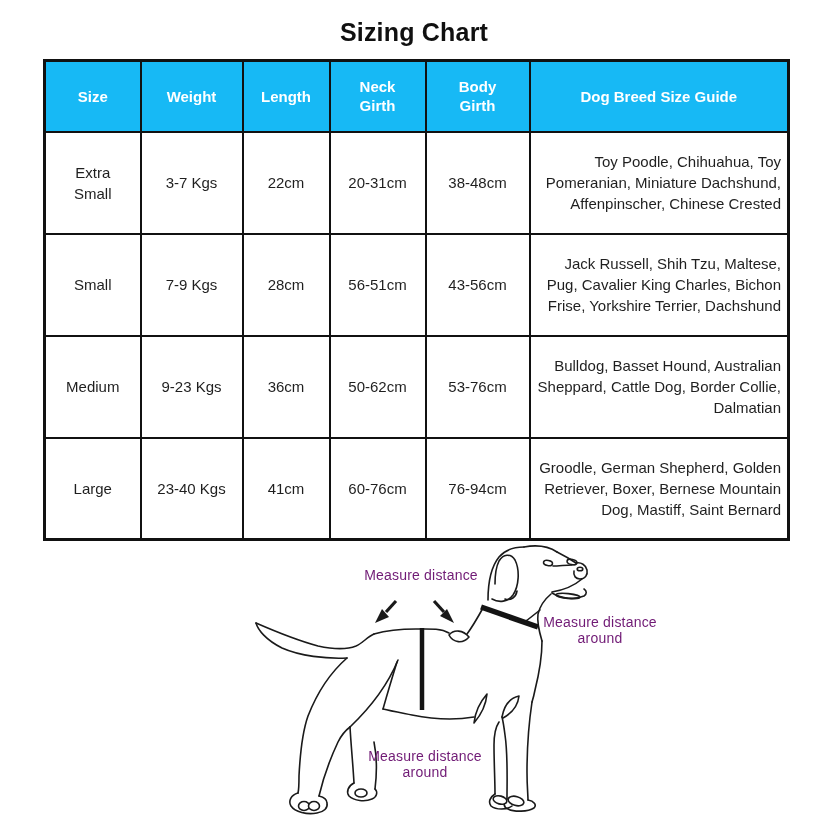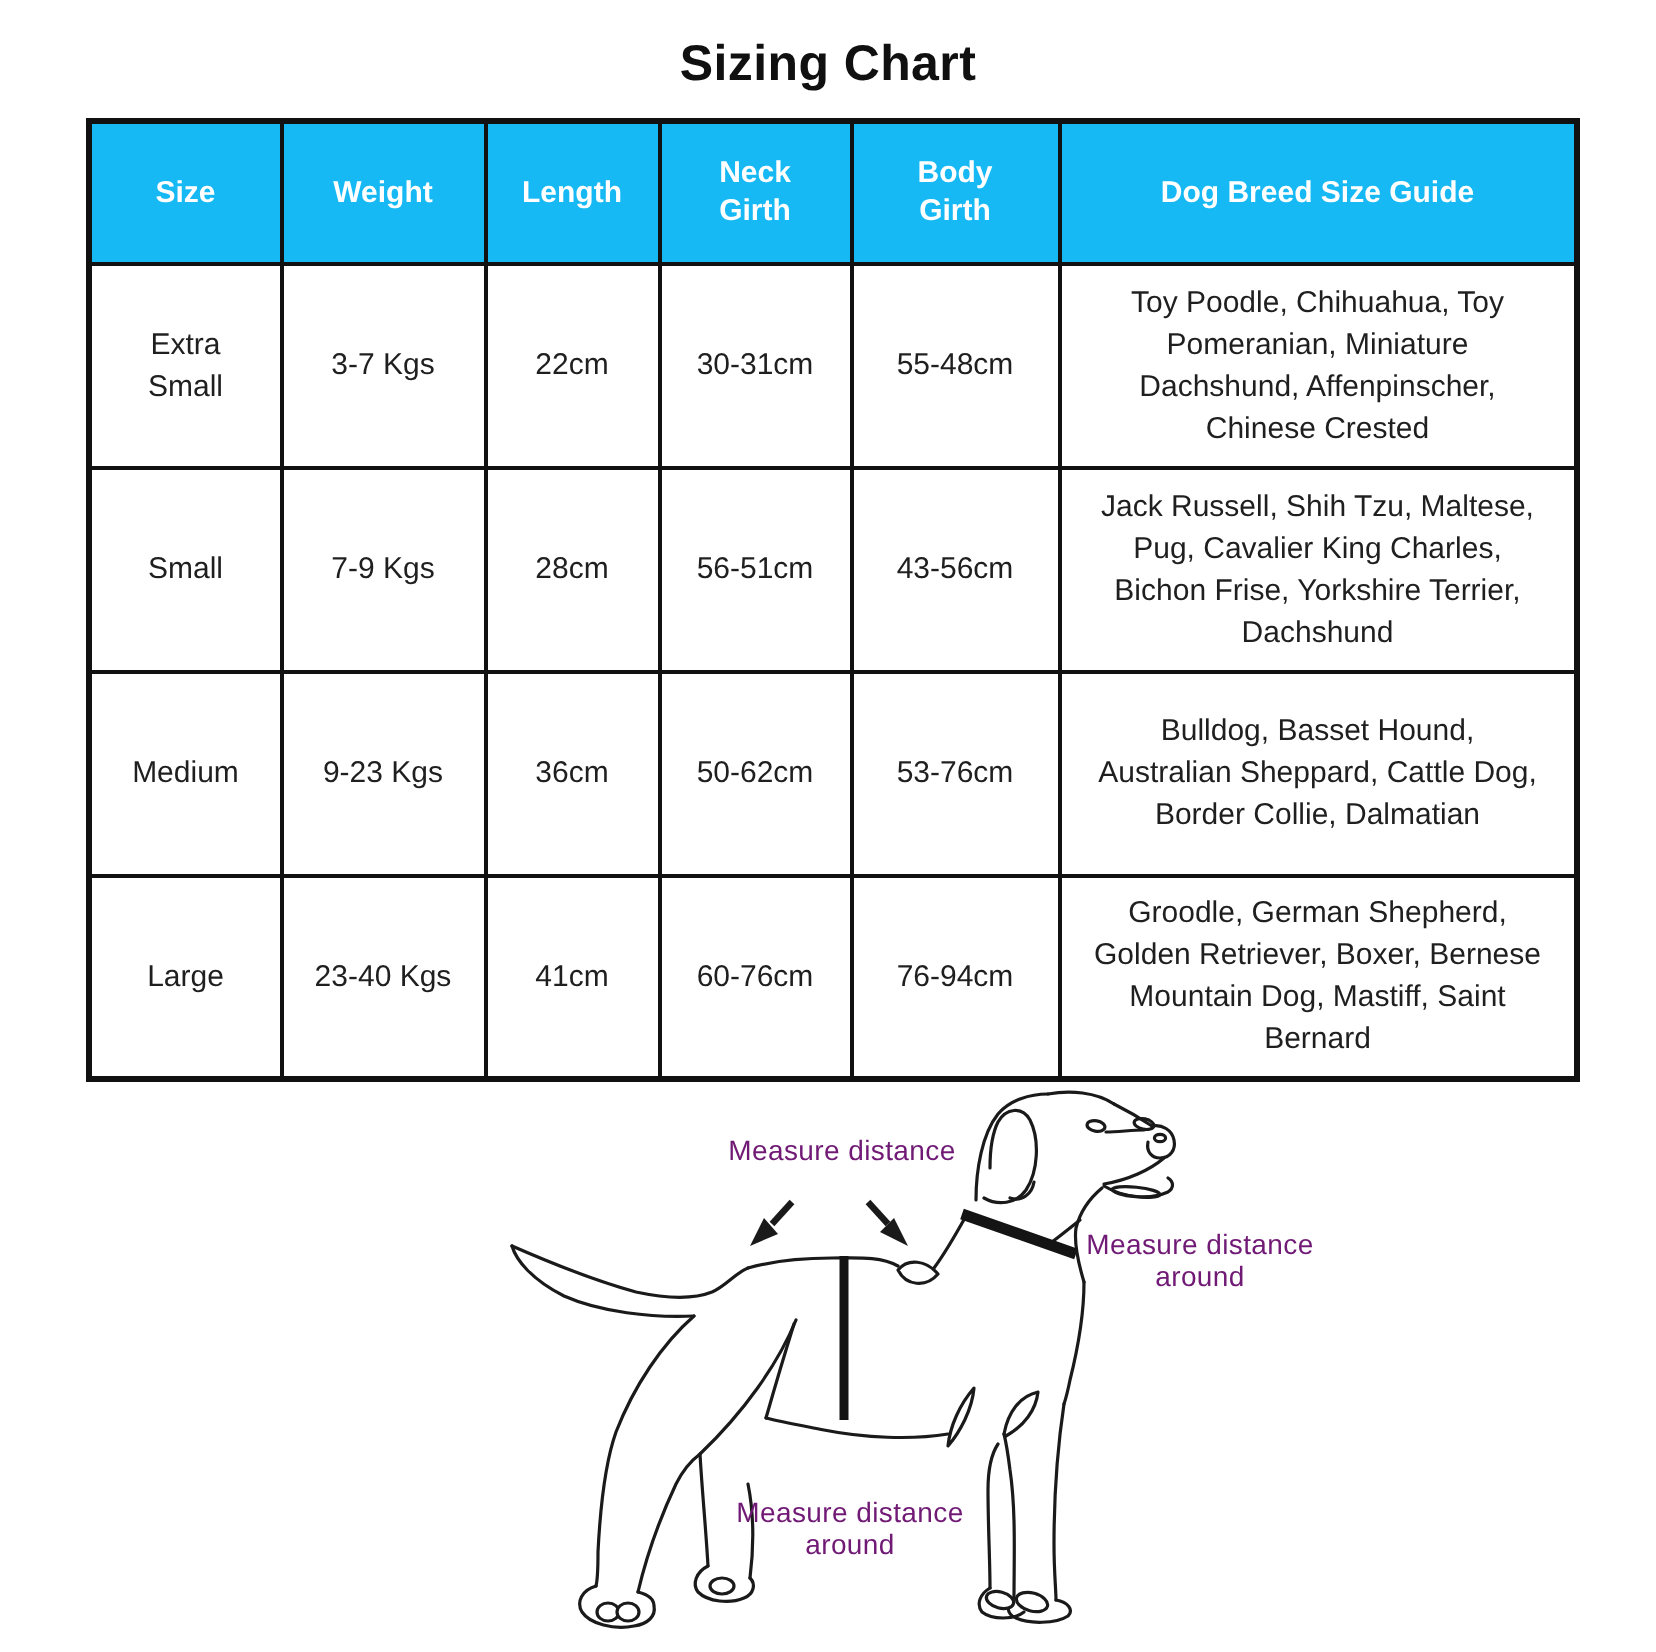--- a/index.html
+++ b/index.html
@@ -53,22 +53,23 @@
   table.sizing-table th.breed-col { padding: 2px 14px; }
   table.sizing-table td {
     color: #1F1F1F;
     font-size: 15px;
     font-weight: 400;
     padding: 4px 12px;
     line-height: 21px;
     background: #ffffff;
   }
   table.sizing-table td.breed-cell {
-    padding: 4px 16px;
+    padding: 4px 6px;
     line-height: 21px;
+    text-align: right;
   }
   .dog-figure-svg {
     position: absolute;
     left: 0;
     top: 0;
     width: 828px;
     height: 826px;
     pointer-events: none;
   }
   .annotation {
@@ -109,22 +110,22 @@
           <th>Neck Girth</th>
           <th>Body Girth</th>
           <th class="breed-col">Dog Breed Size Guide</th>
         </tr>
       </thead>
       <tbody>
         <tr>
           <td>Extra Small</td>
           <td>3-7 Kgs</td>
           <td>22cm</td>
-          <td>30-31cm</td>
-          <td>55-48cm</td>
+          <td>20-31cm</td>
+          <td>38-48cm</td>
           <td class="breed-cell">Toy Poodle, Chihuahua, Toy Pomeranian, Miniature Dachshund, Affenpinscher, Chinese Crested</td>
         </tr>
         <tr>
           <td>Small</td>
           <td>7-9 Kgs</td>
           <td>28cm</td>
           <td>56-51cm</td>
           <td>43-56cm</td>
           <td class="breed-cell">Jack Russell, Shih Tzu, Maltese, Pug, Cavalier King Charles, Bichon Frise, Yorkshire Terrier, Dachshund</td>
         </tr>

